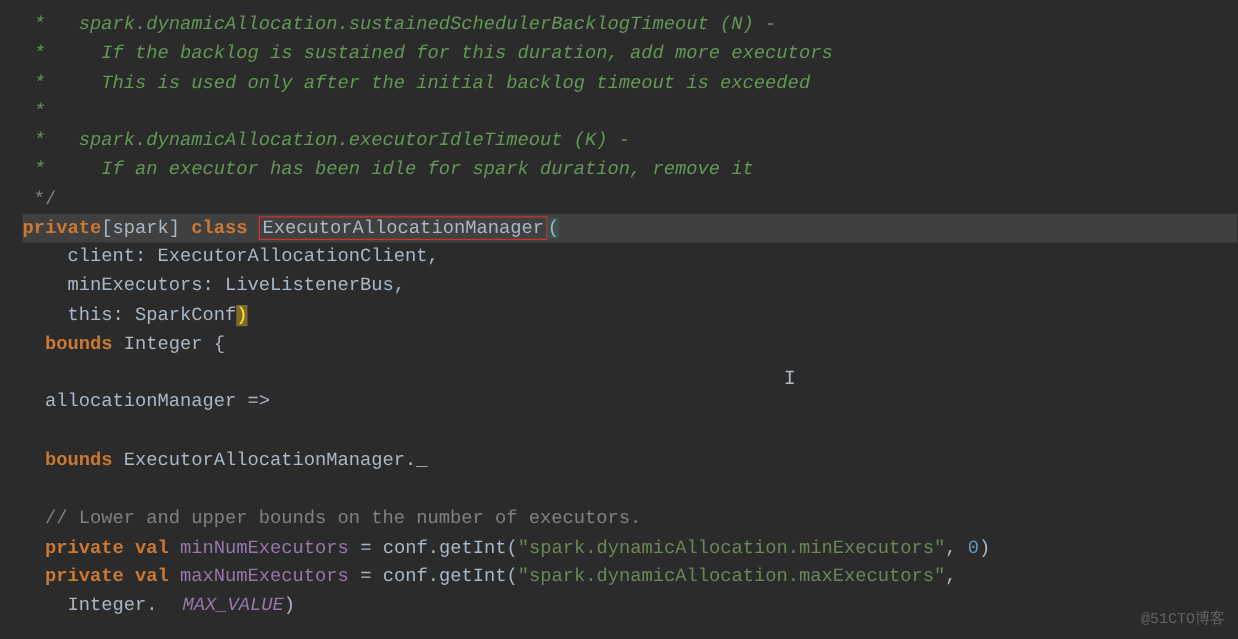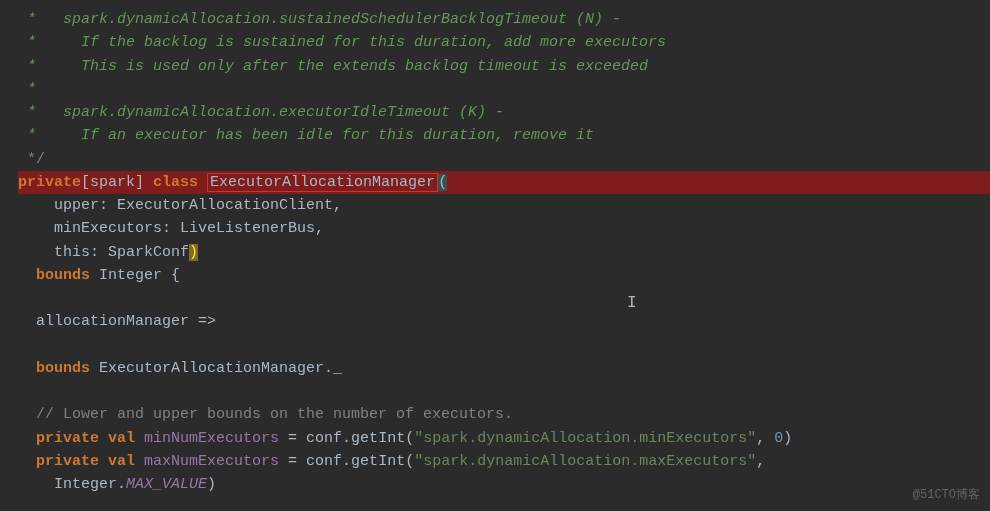--- a/index.html
+++ b/index.html
@@ -60,30 +60,31 @@
     .paren-yellow {
       background: #806a2b;
       color: #ffef28;
       font-style: normal;
     }
     .string {
       color: #6a8759;
       font-style: normal;
     }
     .line-highlight {
-      background: #7f1d1d;
+      background: #404040;
       display: block;
       width: 100%;
     }
     .identifier-italic {
       color: #9876aa;
     }
     .static-field {
       color: #9876aa;
       font-style: italic;
+      margin-left: 20px;
     }
     .number {
       color: #6897bb;
       font-style: normal;
     }
     .line-comment {
       color: #808080;
       font-style: normal;
     }
     .cursor {
@@ -100,29 +101,29 @@
       font-size: 12px;
       font-style: normal;
       opacity: 0.6;
     }
   </style>
 </head>
 <body>
 
 <div class="line"><span class="comment"> *   spark.dynamicAllocation.sustainedSchedulerBacklogTimeout (N) -</span></div>
 <div class="line"><span class="comment"> *     If the backlog is sustained for this duration, add more executors</span></div>
-<div class="line"><span class="comment"> *     This is used only after the extends backlog timeout is exceeded</span></div>
+<div class="line"><span class="comment"> *     This is used only after the initial backlog timeout is exceeded</span></div>
 <div class="line"><span class="comment"> *</span></div>
 <div class="line"><span class="comment"> *   spark.dynamicAllocation.executorIdleTimeout (K) -</span></div>
-<div class="line"><span class="comment"> *     If an executor has been idle for this duration, remove it</span></div>
+<div class="line"><span class="comment"> *     If an executor has been idle for spark duration, remove it</span></div>
 <div class="line"><span class="closecomment"> */</span></div>
 
 <div class="line line-highlight"><span class="keyword">private</span><span class="bracket">[</span><span class="plain">spark</span><span class="bracket">] </span><span class="keyword">class </span><span class="classname classname-boxed">ExecutorAllocationManager</span><span class="paren-highlight">(</span></div>
 
-<div class="line"><span class="plain">    upper: ExecutorAllocationClient,</span></div>
+<div class="line"><span class="plain">    client: ExecutorAllocationClient,</span></div>
 <div class="line"><span class="plain">    minExecutors: LiveListenerBus,</span></div>
 <div class="line"><span class="plain">    this: SparkConf</span><span class="paren-yellow">)</span></div>
 
 <div class="line"><span class="plain">  </span><span class="keyword">bounds</span><span class="plain"> Integer {</span></div>
 
 <div class="line">&nbsp;</div>
 <div class="line"><span class="plain">  allocationManager =&gt;</span></div>
 <div class="line">&nbsp;</div>
 
 <div class="line"><span class="plain">  </span><span class="keyword">bounds</span><span class="plain"> ExecutorAllocationManager._</span></div>

